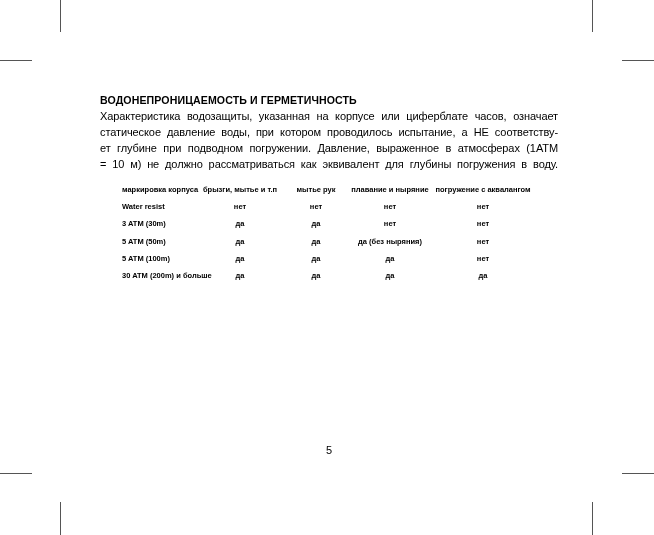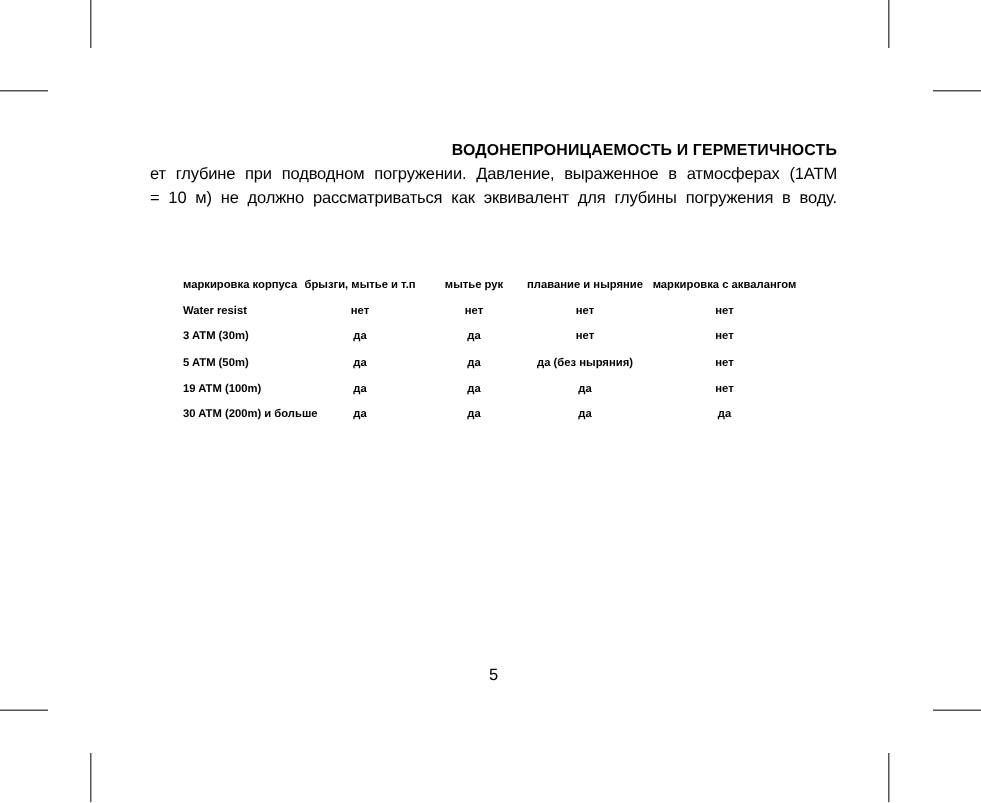--- a/index.html
+++ b/index.html
@@ -13,21 +13,21 @@
     overflow: hidden;
   }
   
   .crop { position: absolute; background: #555555; }
   .crop.v { width: 1px; }
   .crop.h { height: 1px; }
 
   .title {
     position: absolute;
     left: 100px; top: 92px; width: 458px;
-    text-align: right;
+    text-align: left;
     font-size: 10.6px;
     font-weight: bold;
     line-height: 16px;
     letter-spacing: 0.1px;
     white-space: nowrap;
   }
   .para {
     position: absolute;
     left: 100px; top: 108px; width: 458px;
     font-size: 11px;
@@ -72,51 +72,53 @@
   <div class="crop v" style="left:592px; top:0;     height:32px;"></div>
   <div class="crop h" style="left:622px; top:60px;  width:32px;"></div>
   <div class="crop h" style="left:0;     top:473px; width:32px;"></div>
   <div class="crop v" style="left:60px;  top:502px; height:33px;"></div>
   <div class="crop h" style="left:622px; top:473px; width:32px;"></div>
   <div class="crop v" style="left:592px; top:502px; height:33px;"></div>
 
   <div class="title">ВОДОНЕПРОНИЦАЕМОСТЬ И ГЕРМЕТИЧНОСТЬ</div>
 
   <div class="para">
+    <div class="pline">Характеристика водозащиты, указанная на корпусе или циферблате часов, означает</div>
+    <div class="pline">статическое давление воды, при котором проводилось испытание, а НЕ соответству-</div>
     <div class="pline">ет глубине при подводном погружении. Давление, выраженное в атмосферах (1ATM</div>
     <div class="pline">= 10 м) не должно рассматриваться как эквивалент для глубины погружения в воду.</div>
   </div>
 
   <div class="wtable">
 
     <div class="lbl">маркировка корпуса</div>
     <div>брызги, мытье и т.п</div>
     <div>мытье рук</div>
     <div>плавание и ныряние</div>
-    <div>маркировка с аквалангом</div>
+    <div>погружение с аквалангом</div>
 
     <div class="lbl">Water resist</div>
     <div>нет</div>
     <div>нет</div>
     <div>нет</div>
     <div>нет</div>
 
     <div class="lbl">3 ATM (30m)</div>
     <div>да</div>
     <div>да</div>
     <div>нет</div>
     <div>нет</div>
 
     <div class="lbl">5 ATM (50m)</div>
     <div>да</div>
     <div>да</div>
     <div>да (без ныряния)</div>
     <div>нет</div>
 
-    <div class="lbl">19 ATM (100m)</div>
+    <div class="lbl">5 ATM (100m)</div>
     <div>да</div>
     <div>да</div>
     <div>да</div>
     <div>нет</div>
 
     <div class="lbl">30 ATM (200m) и больше</div>
     <div>да</div>
     <div>да</div>
     <div>да</div>
     <div>да</div>

